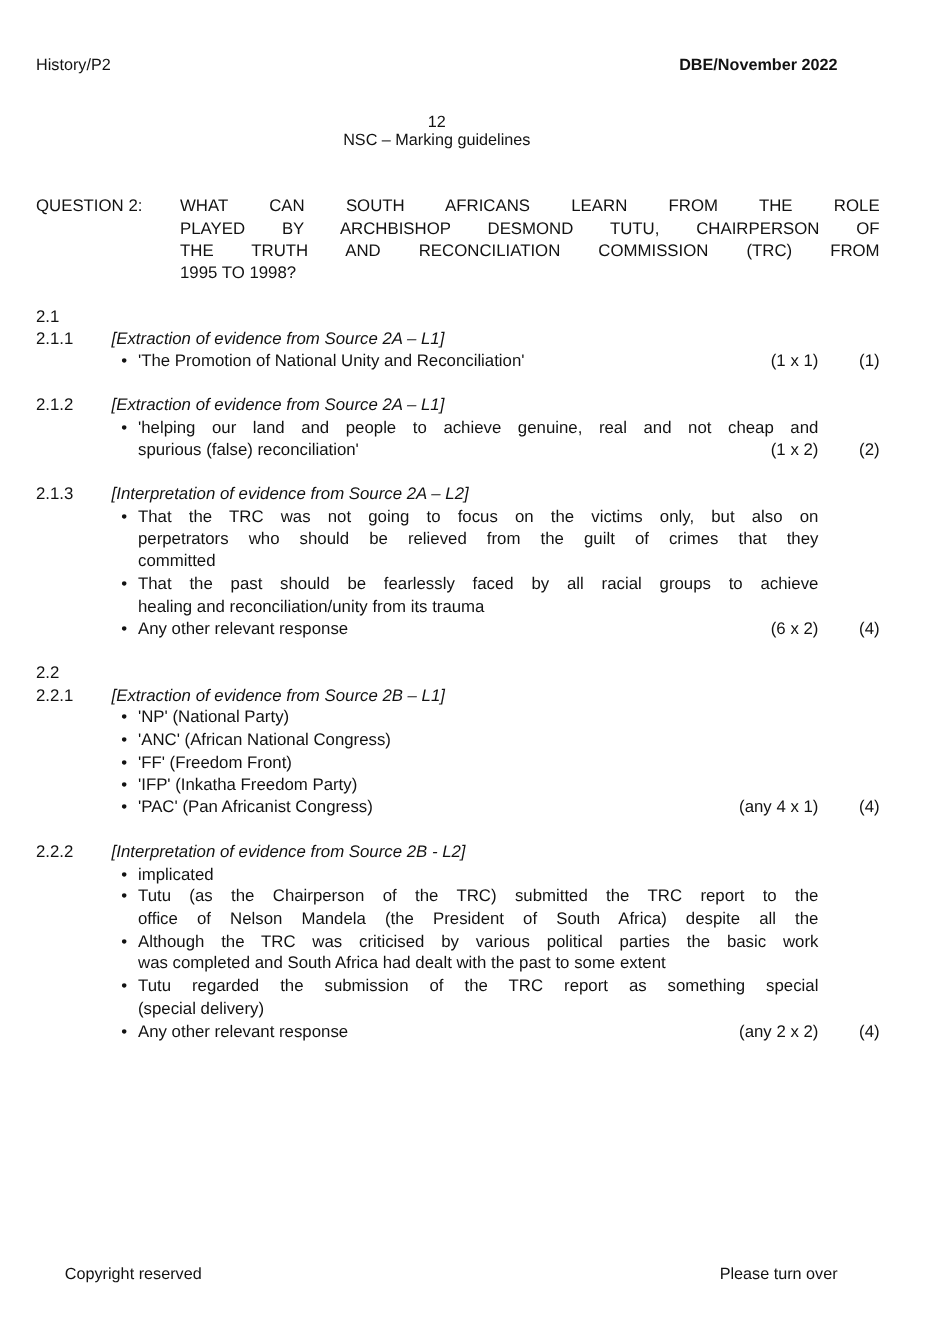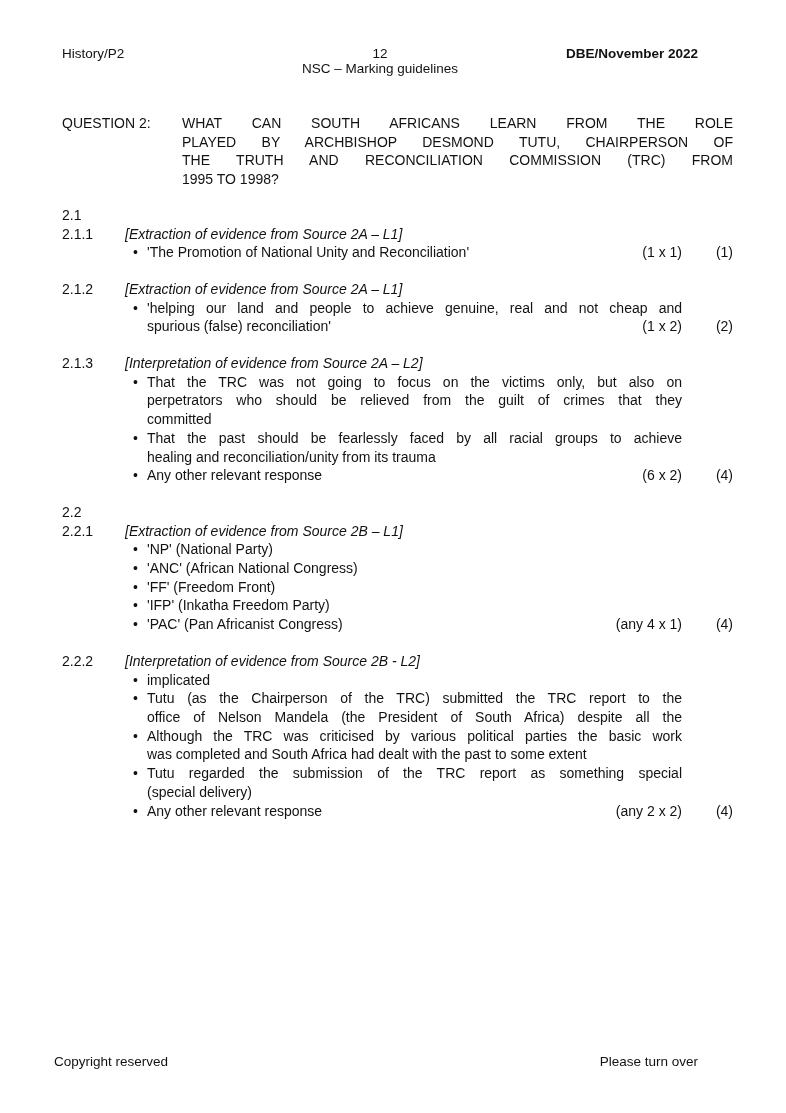--- a/index.html
+++ b/index.html
@@ -7,33 +7,33 @@
   body {
     width: 786px; height: 1113px;
     font-family: "Liberation Sans", sans-serif;
     font-size: 14px;
     color: #121212;
   }
   .page {
     position: relative;
     width: 786px; height: 1113px;
     background: #ffffff;
-    padding: 46px 53px 0 62px;
+    padding: 46px 53px 0 30px;
   }
 
   
   .doc-header {
     display: grid;
     grid-template-columns: 1fr auto 1fr;
     padding-right: 35px;
     font-size: 13.5px;
     line-height: 15px;
   }
   .h-left  { text-align: left; }
-  .h-center{ text-align: center; }
+  .h-center{ text-align: center; margin-top: 48px; }
   .h-right { text-align: right; font-weight: bold; }
 
   
   .question {
     display: flex;
     margin-top: 38px;
     font-weight: normal;
     line-height: 18.7px;
   }
   .q-label { width: 120px; flex: none; }

